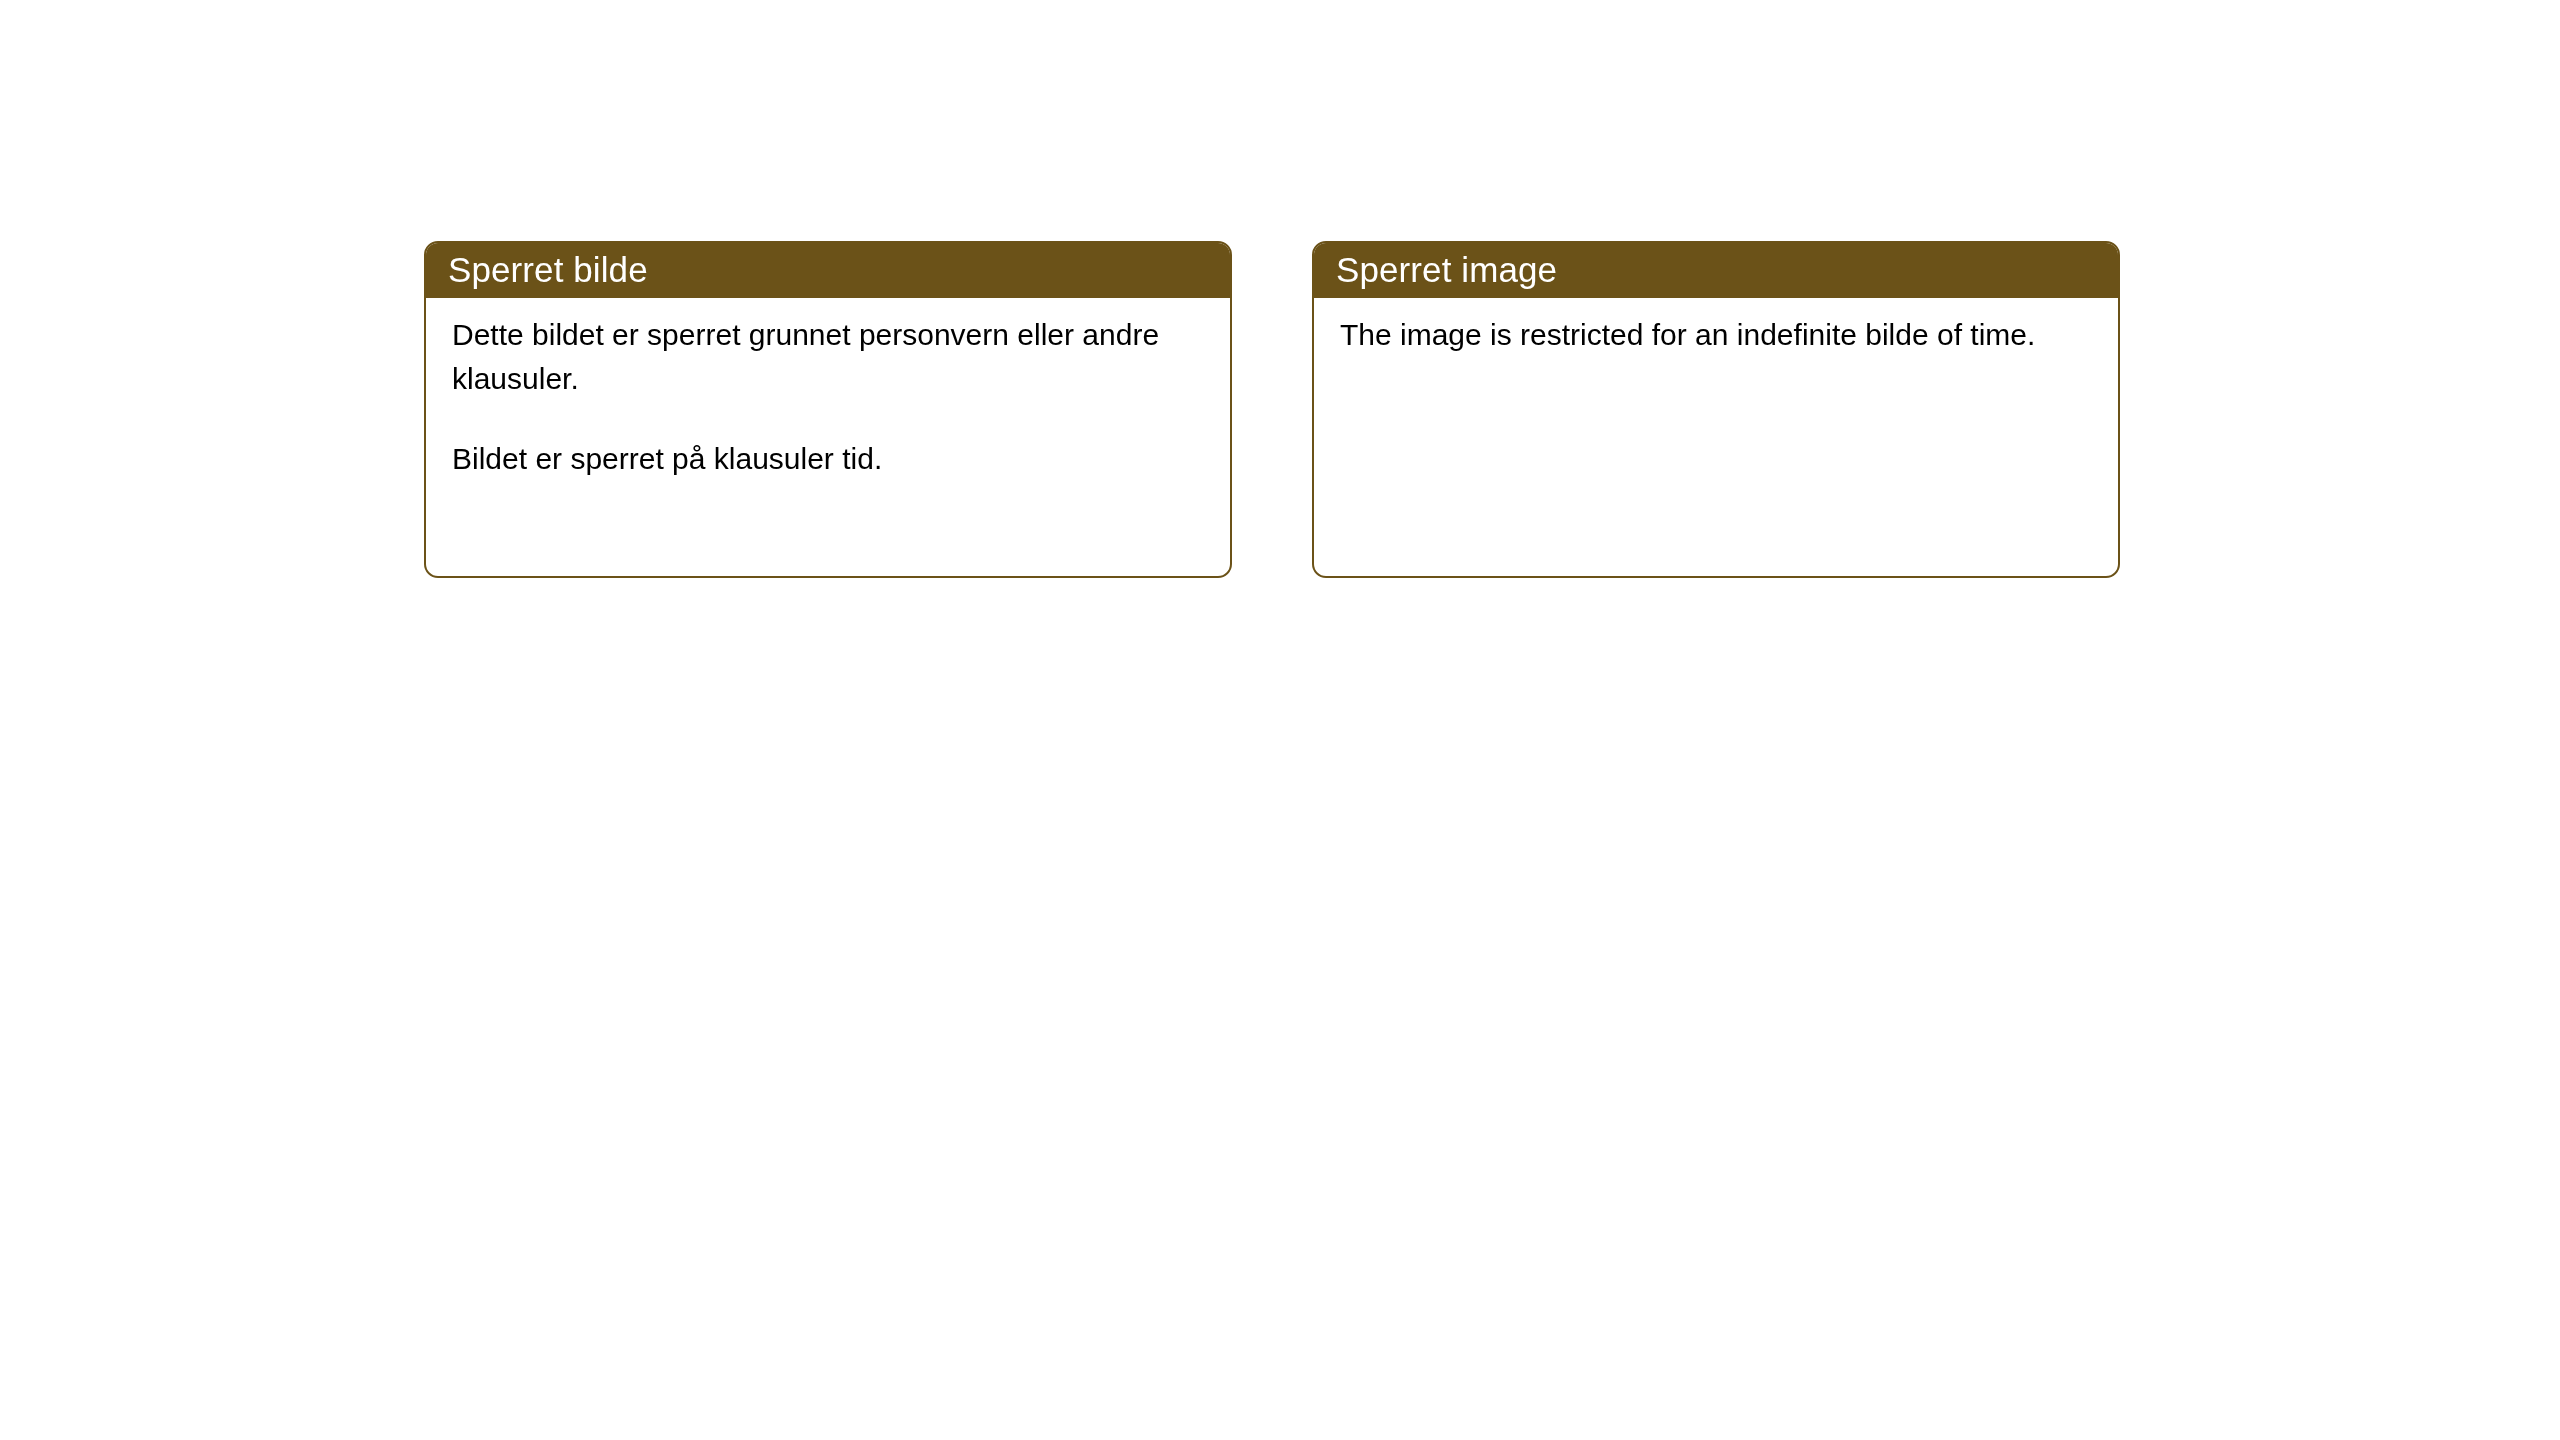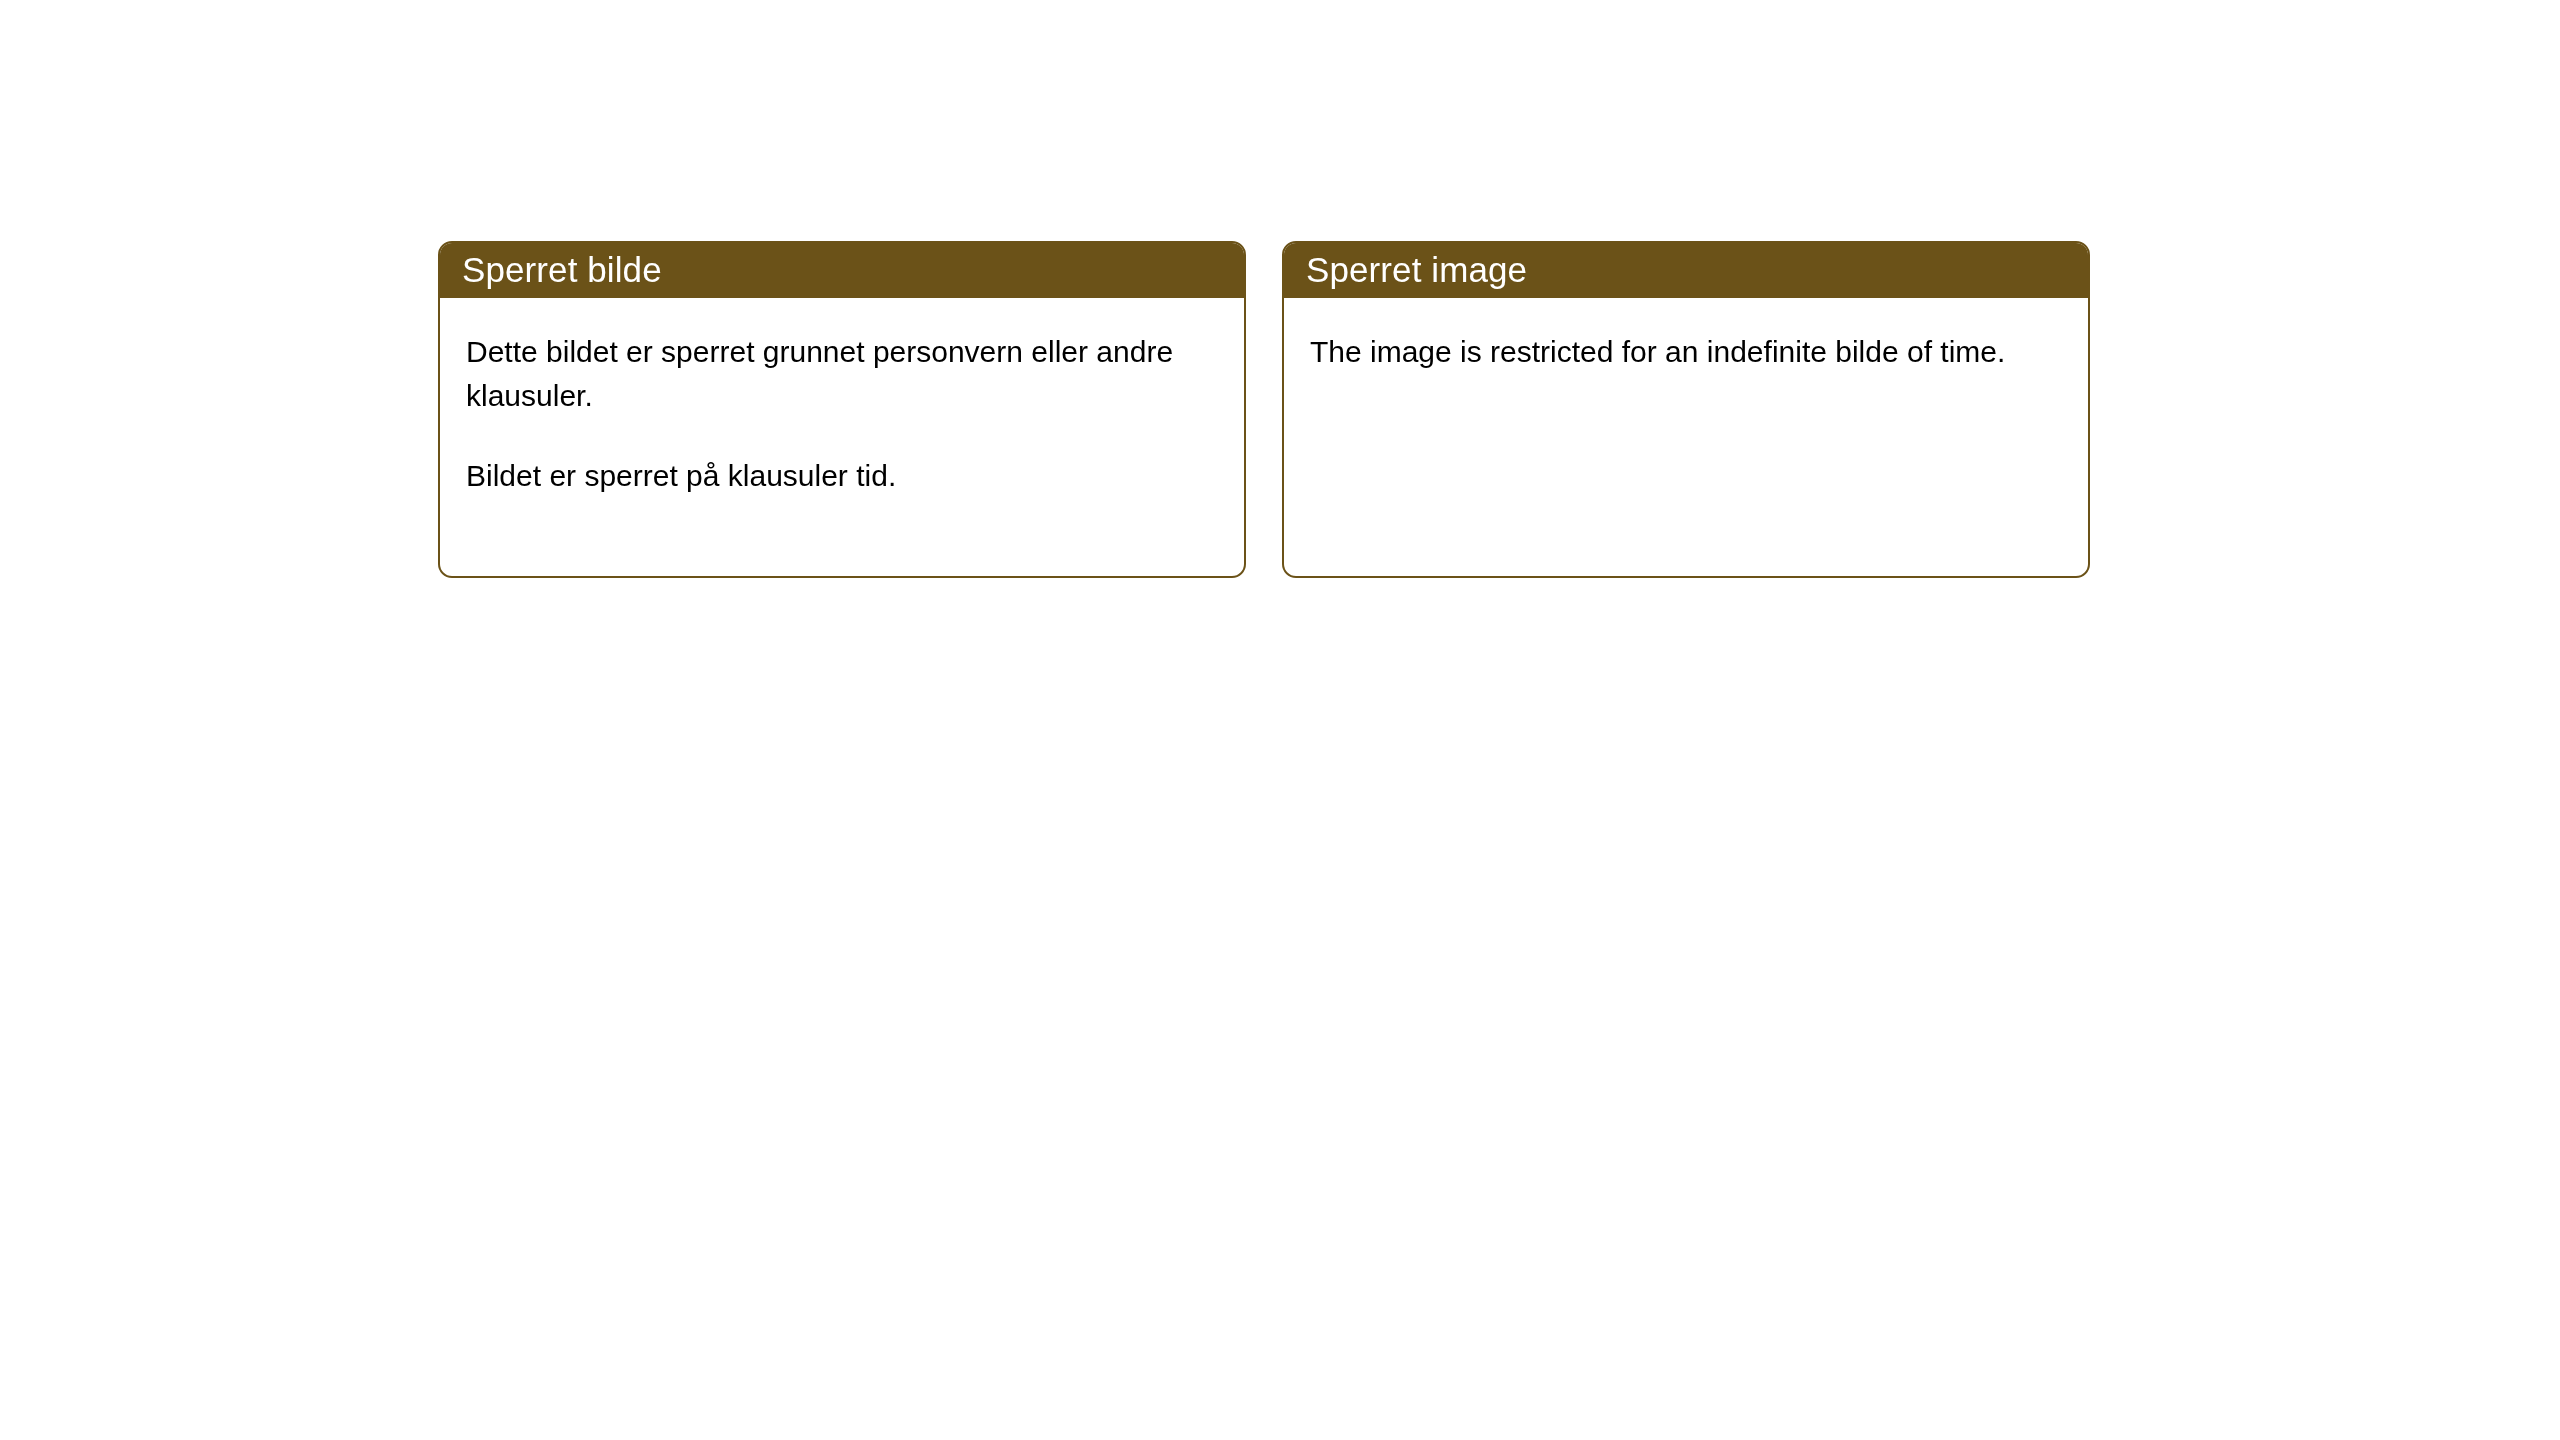--- a/index.html
+++ b/index.html
@@ -10,26 +10,26 @@
   body {
     width: 2560px;
     height: 1440px;
     position: relative;
     font-family: "Liberation Sans", sans-serif;
     overflow: hidden;
   }
 
   .panels-row {
     position: absolute;
-    left: 438px;
+    left: 424px;
     top: 241px;
     display: flex;
     flex-direction: row;
     align-items: flex-start;
-    gap: 36px;
+    gap: 80px;
   }
 
   .notice-panel {
     width: 808px;
     height: 337px;
     box-sizing: border-box;
     background: #ffffff;
     border: 2px solid #6b5218;
     border-radius: 14px;
     overflow: hidden;
@@ -54,21 +54,21 @@
     color: #ffffff;
     font-size: 35px;
     font-weight: normal;
     line-height: 1;
     letter-spacing: 0.1px;
     white-space: nowrap;
   }
 
   .panel-body {
     flex: 1 1 auto;
-    padding: 32px 26px 0 26px;
+    padding: 15px 26px 0 26px;
     box-sizing: border-box;
   }
 
   .panel-paragraph {
     color: #000000;
     font-size: 30px;
     line-height: 44px;
     margin: 0;
     font-weight: normal;
   }

